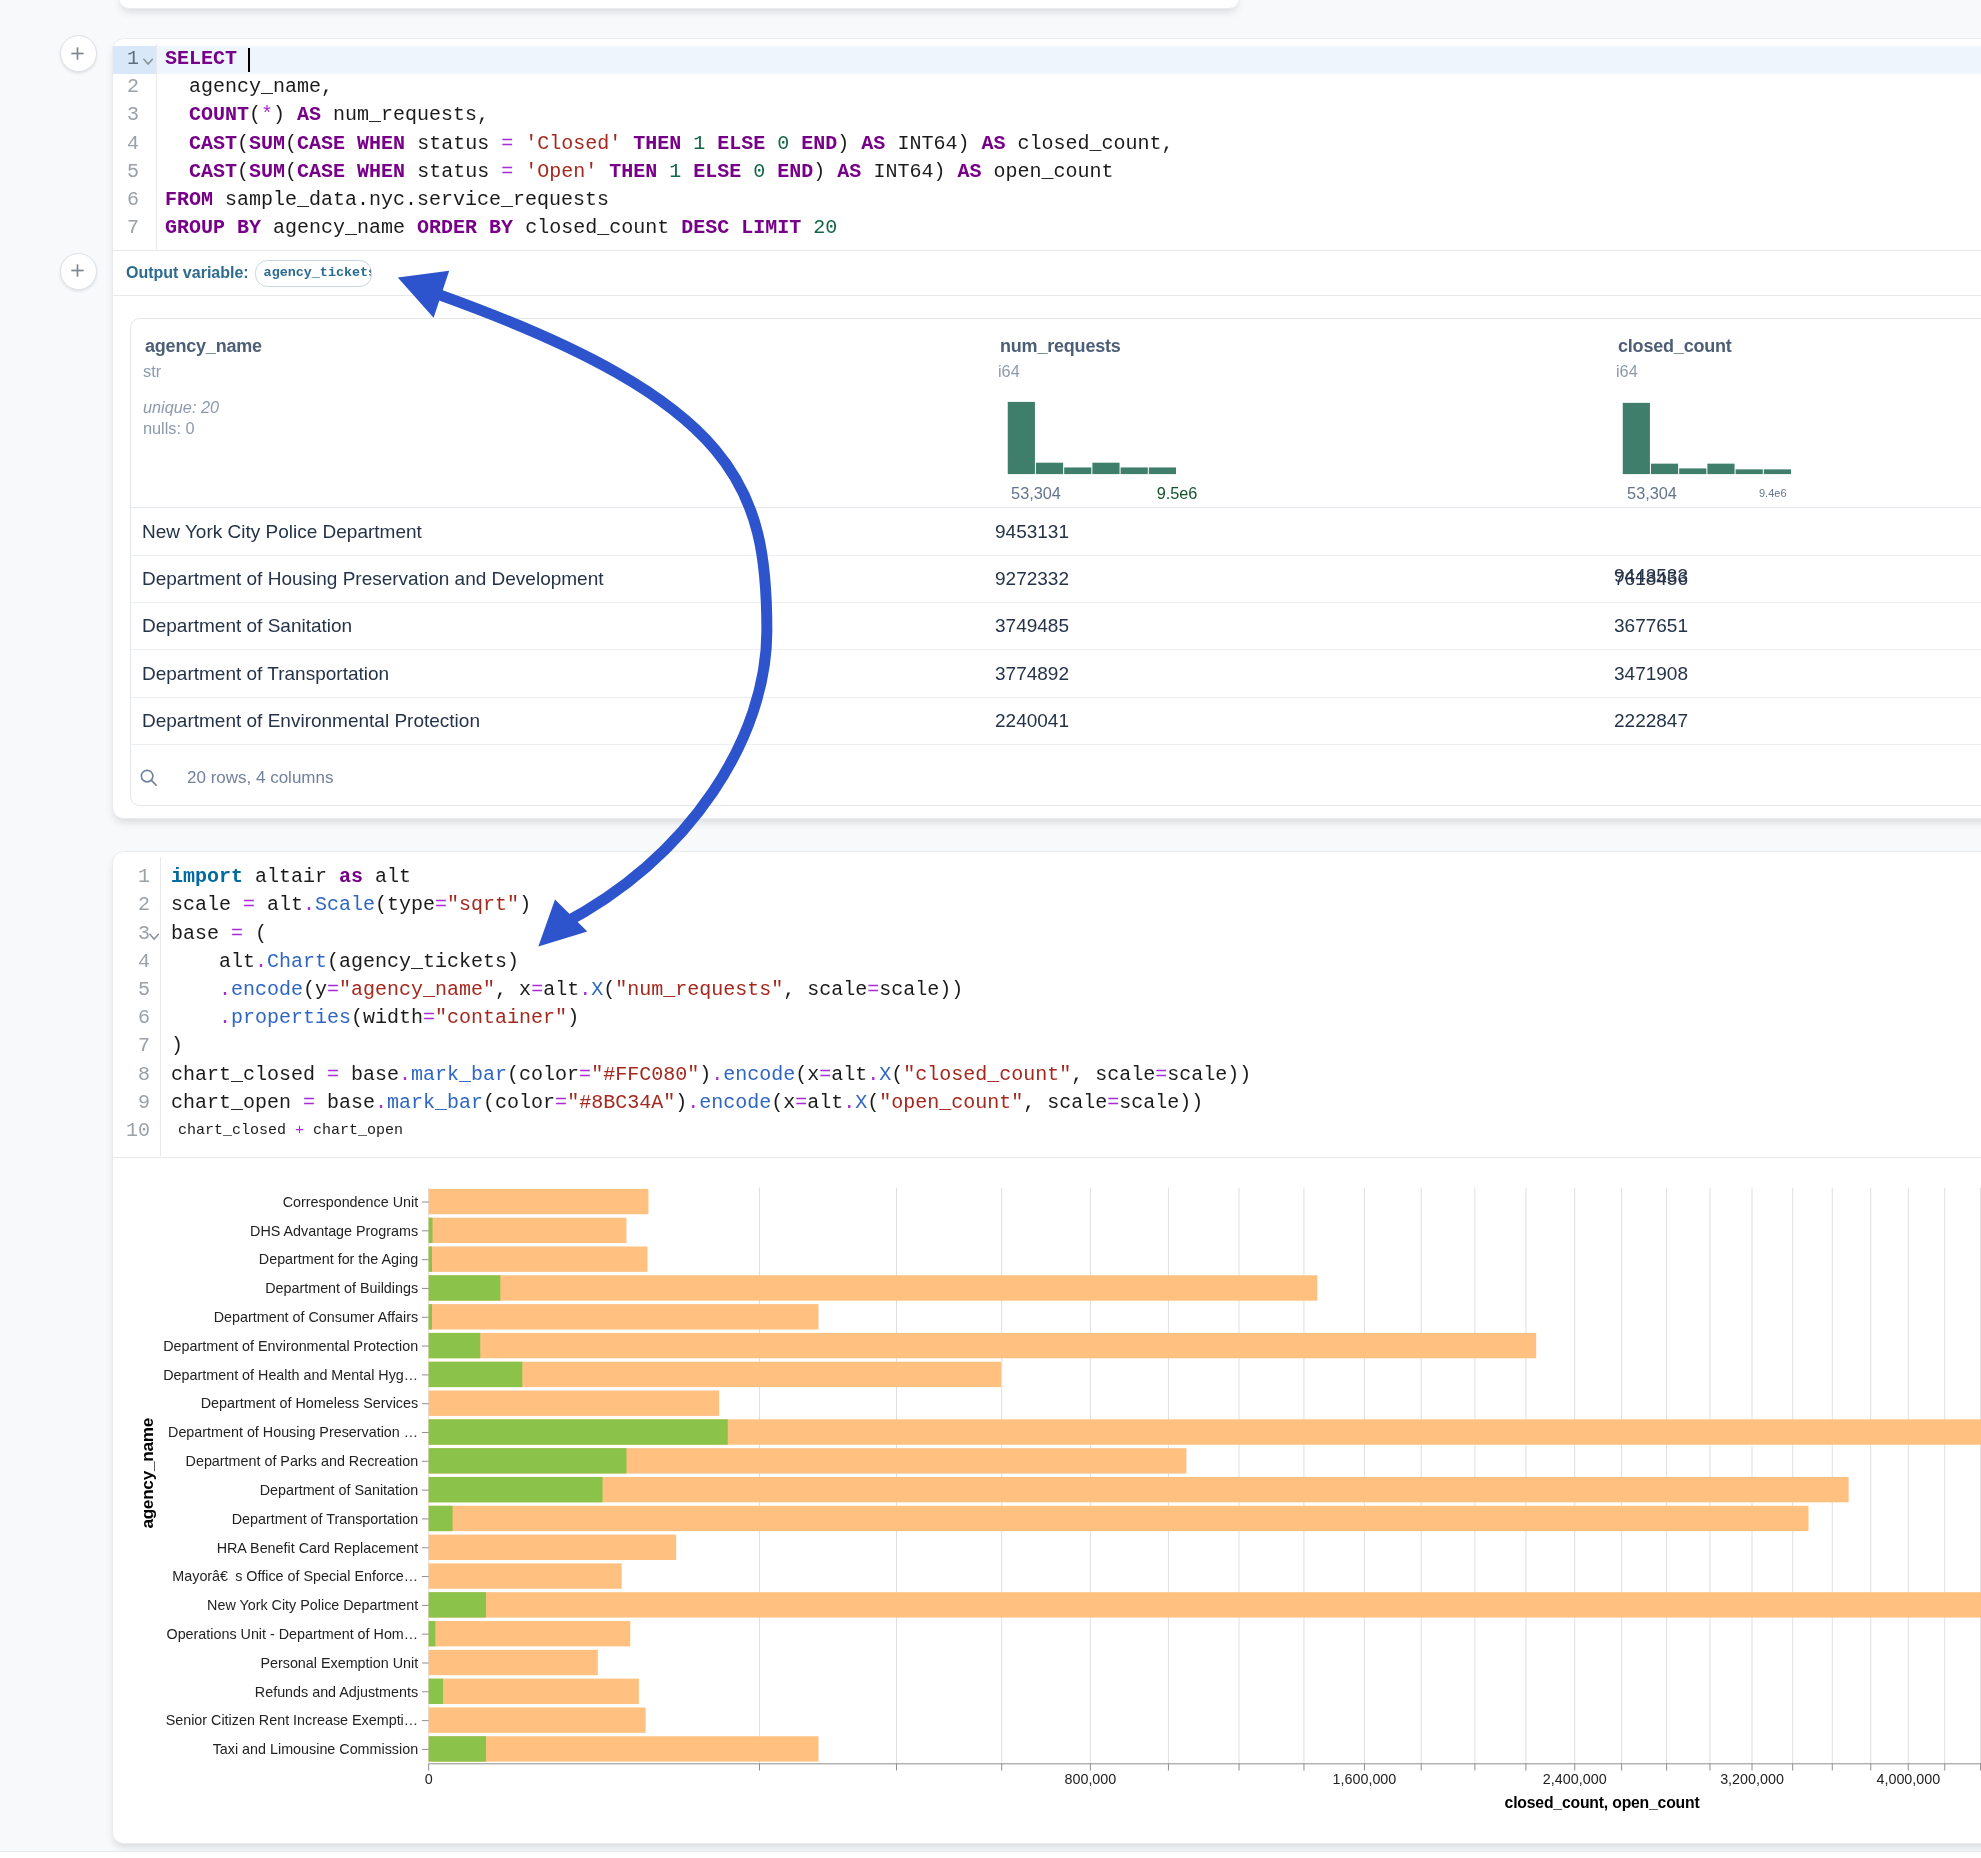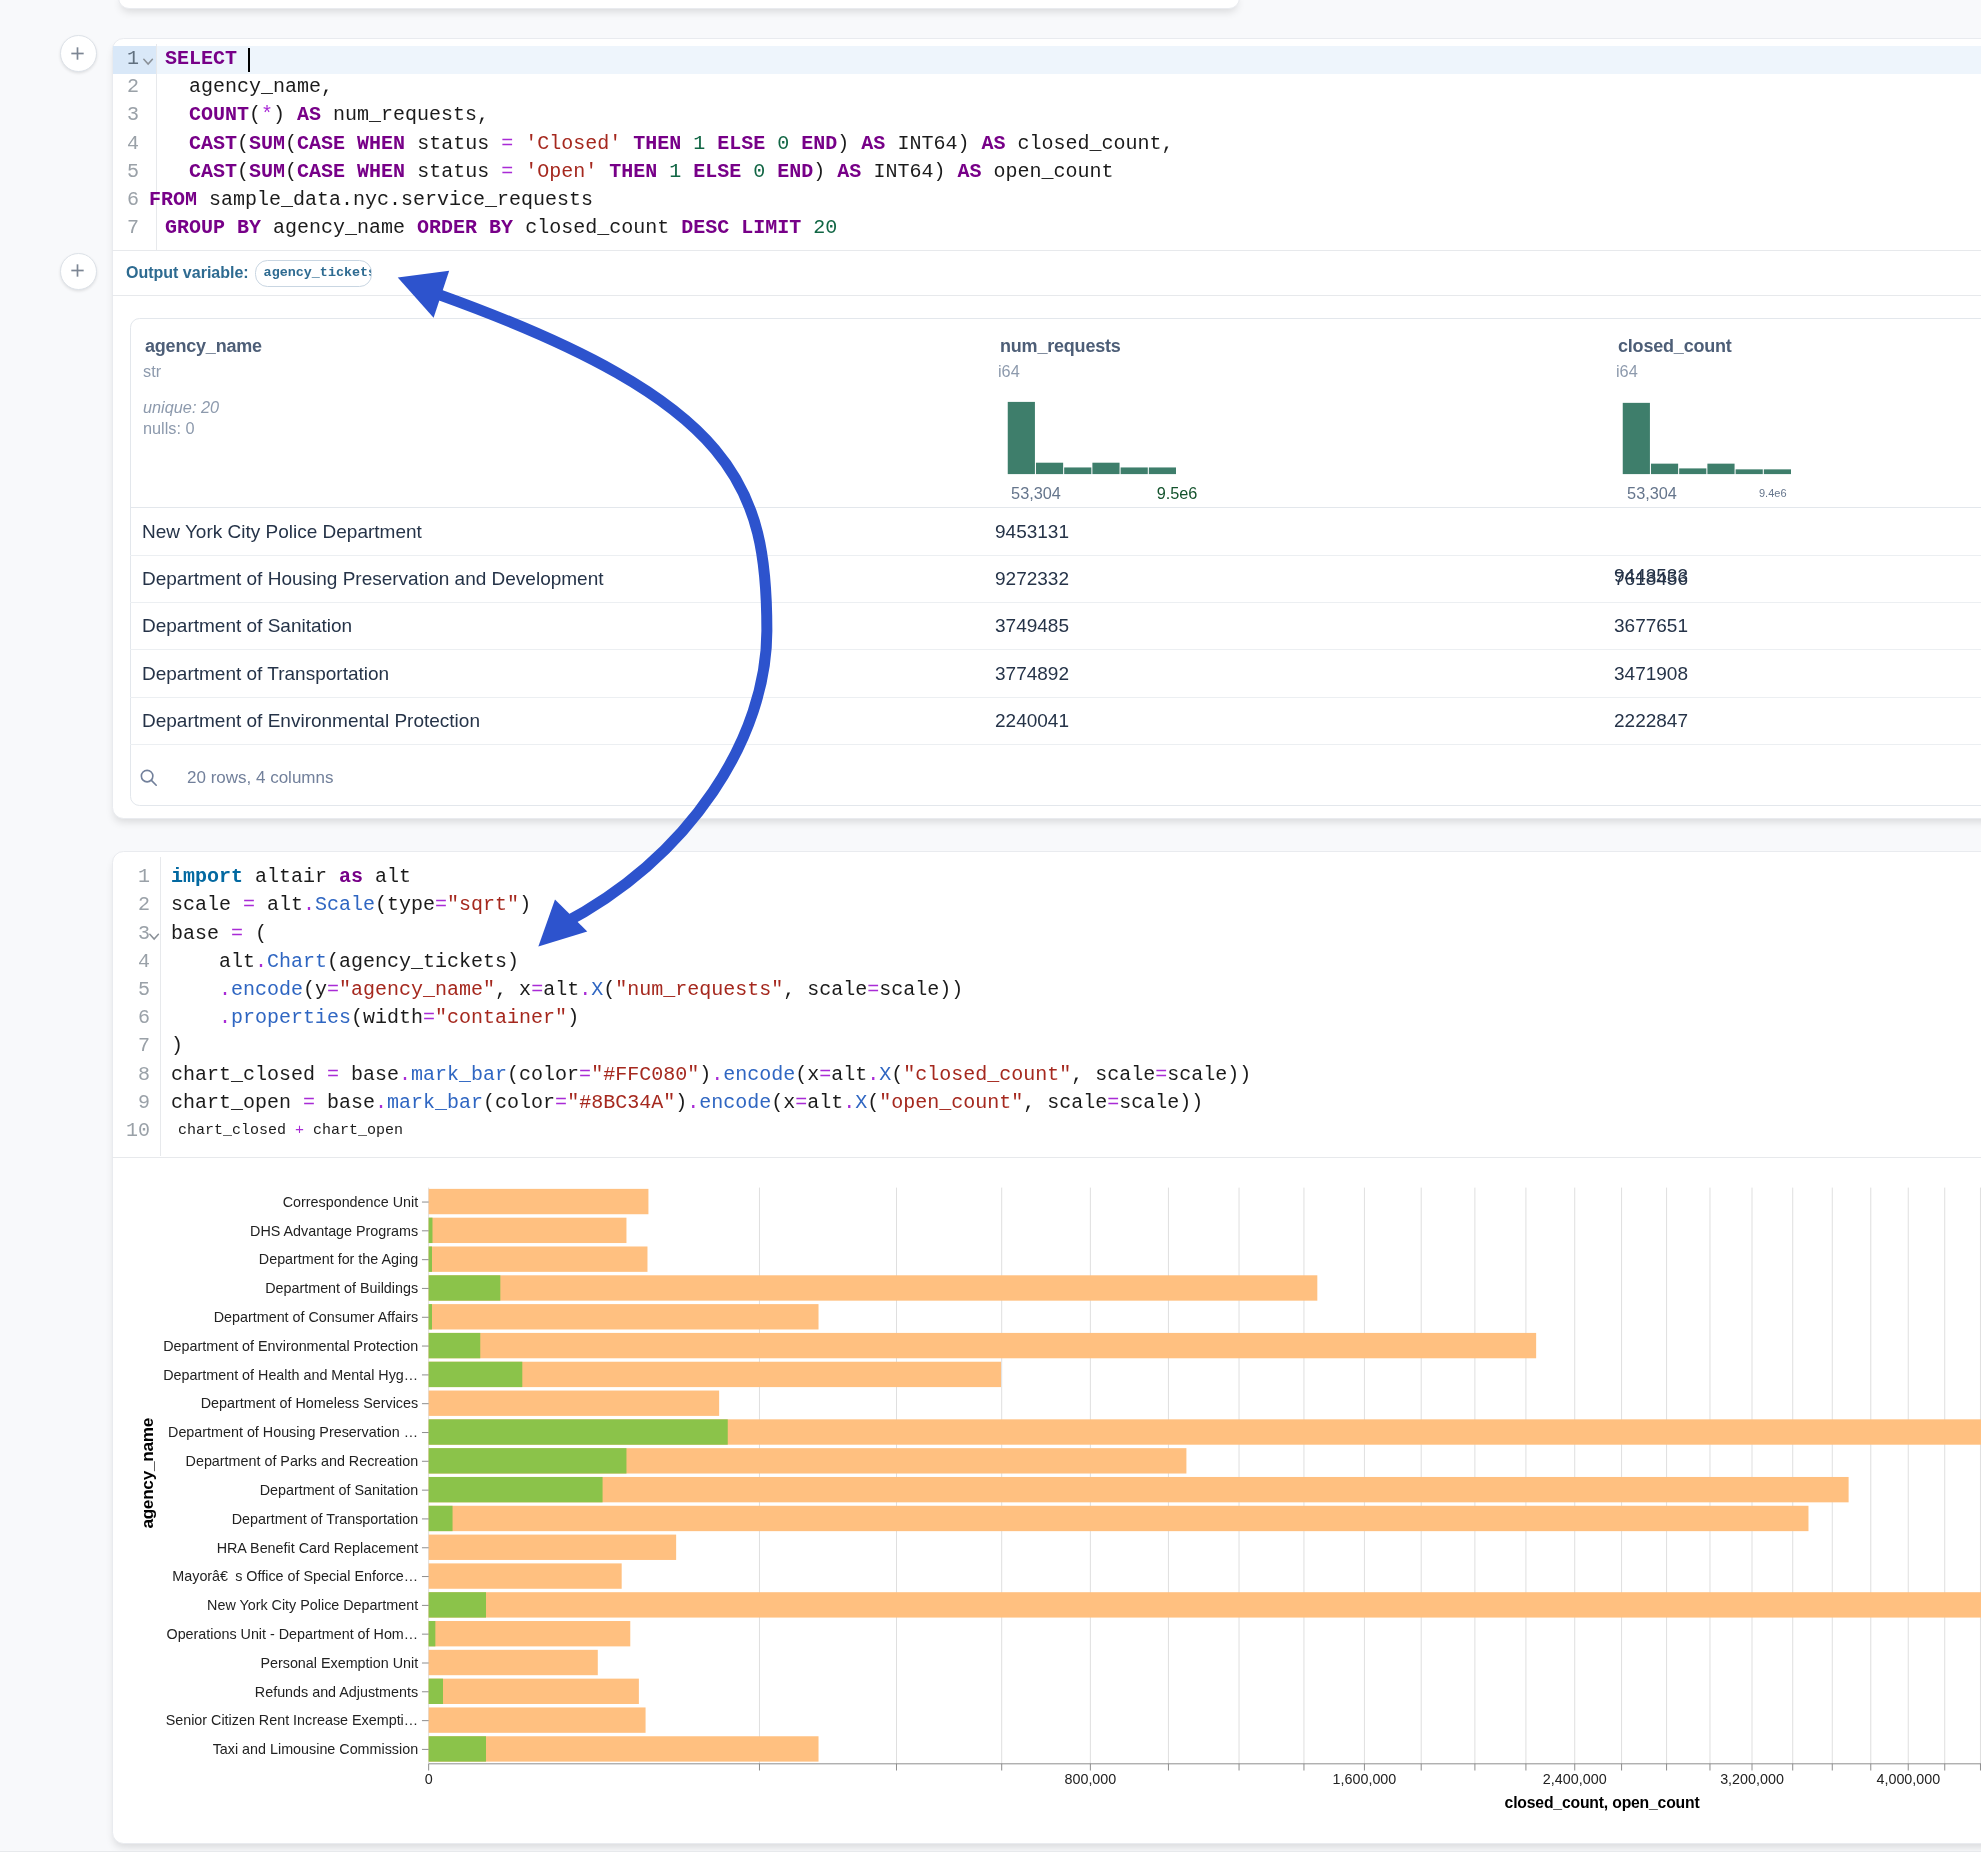--- a/index.html
+++ b/index.html
@@ -33,21 +33,21 @@
 <div class="t" style="left:105px;top:185px;line-height:29px;font-size:20px;color:#9aa1a8;font-weight:400;letter-spacing:0;font-family:'Liberation Mono',monospace;width:34px;text-align:right;">6</div>
 <div class="t" style="left:105px;top:213px;line-height:29px;font-size:20px;color:#9aa1a8;font-weight:400;letter-spacing:0;font-family:'Liberation Mono',monospace;width:34px;text-align:right;">7</div>
 <svg class="abs" style="left:140px;top:55px" width="15.3" height="13.4" viewBox="0 0 16 14">
     <path d="M4 4.5 L8.5 9.5 L13 4.5" stroke="#8a9097" stroke-width="1.6" fill="none" stroke-linecap="round"></path>
   </svg>
 <div class="cl" style="left:165px;top:44px;line-height:29px;font-size:20px"><b style="color:#770088">SELECT</b></div>
 <div class="cl" style="left:165px;top:72px;line-height:29px;font-size:20px">  agency_name,</div>
 <div class="cl" style="left:165px;top:100px;line-height:29px;font-size:20px">  <b style="color:#770088">COUNT</b>(<span style="color:#a92bd6">*</span>) <b style="color:#770088">AS</b> num_requests,</div>
 <div class="cl" style="left:165px;top:129px;line-height:29px;font-size:20px">  <b style="color:#770088">CAST</b>(<b style="color:#770088">SUM</b>(<b style="color:#770088">CASE</b> <b style="color:#770088">WHEN</b> status <span style="color:#a92bd6">=</span> <span style="color:#a5281e">'Closed'</span> <b style="color:#770088">THEN</b> <span style="color:#116644">1</span> <b style="color:#770088">ELSE</b> <span style="color:#116644">0</span> <b style="color:#770088">END</b>) <b style="color:#770088">AS</b> INT64) <b style="color:#770088">AS</b> closed_count,</div>
 <div class="cl" style="left:165px;top:157px;line-height:29px;font-size:20px">  <b style="color:#770088">CAST</b>(<b style="color:#770088">SUM</b>(<b style="color:#770088">CASE</b> <b style="color:#770088">WHEN</b> status <span style="color:#a92bd6">=</span> <span style="color:#a5281e">'Open'</span> <b style="color:#770088">THEN</b> <span style="color:#116644">1</span> <b style="color:#770088">ELSE</b> <span style="color:#116644">0</span> <b style="color:#770088">END</b>) <b style="color:#770088">AS</b> INT64) <b style="color:#770088">AS</b> open_count</div>
-<div class="cl" style="left:149px;top:185px;line-height:29px;font-size:20px"><b style="color:#770088">FROM</b> sample_data.nyc.service_requests</div>
+<div class="cl" style="left:165px;top:185px;line-height:29px;font-size:20px"><b style="color:#770088">FROM</b> sample_data.nyc.service_requests</div>
 <div class="cl" style="left:165px;top:213px;line-height:29px;font-size:20px"><b style="color:#770088">GROUP</b> <b style="color:#770088">BY</b> agency_name <b style="color:#770088">ORDER</b> <b style="color:#770088">BY</b> closed_count <b style="color:#770088">DESC</b> <b style="color:#770088">LIMIT</b> <span style="color:#116644">20</span></div>
 <div class="abs" style="left:248px;top:48px;width:1.9px;height:24px;background:#000"></div>
 <div class="hline" style="left:112px;top:250px;width:1896px"></div>
 <div class="t" style="left:126px;top:262px;line-height:21.5px;font-size:16px;color:#2e6b91;font-weight:700;letter-spacing:0;font-family:'Liberation Sans',sans-serif;">Output variable:</div>
 <div class="abs" style="left:255px;top:260px;width:115px;height:25px;border:1.2px solid #c9d6e2;border-radius:12.4px;overflow:hidden;background:#fff">
     <div style="position:absolute;left:7.6px;top:0px;font-family:'Liberation Mono',monospace;font-size:13.4px;color:#2e6b91;font-weight:700;line-height:24px;white-space:pre">agency_tickets</div>
   </div>
 <div class="hline" style="left:112px;top:295px;width:1896px"></div>
 <div class="abs" style="left:130px;top:318px;width:1877px;height:486px;border:1.2px solid #e3e7ec;border-radius:9.6px;background:#fff"></div>
 <div class="t" style="left:145px;top:334px;line-height:24px;font-size:18px;color:#4d5e77;font-weight:700;letter-spacing:-0.2px;font-family:'Liberation Sans',sans-serif;">agency_name</div>

